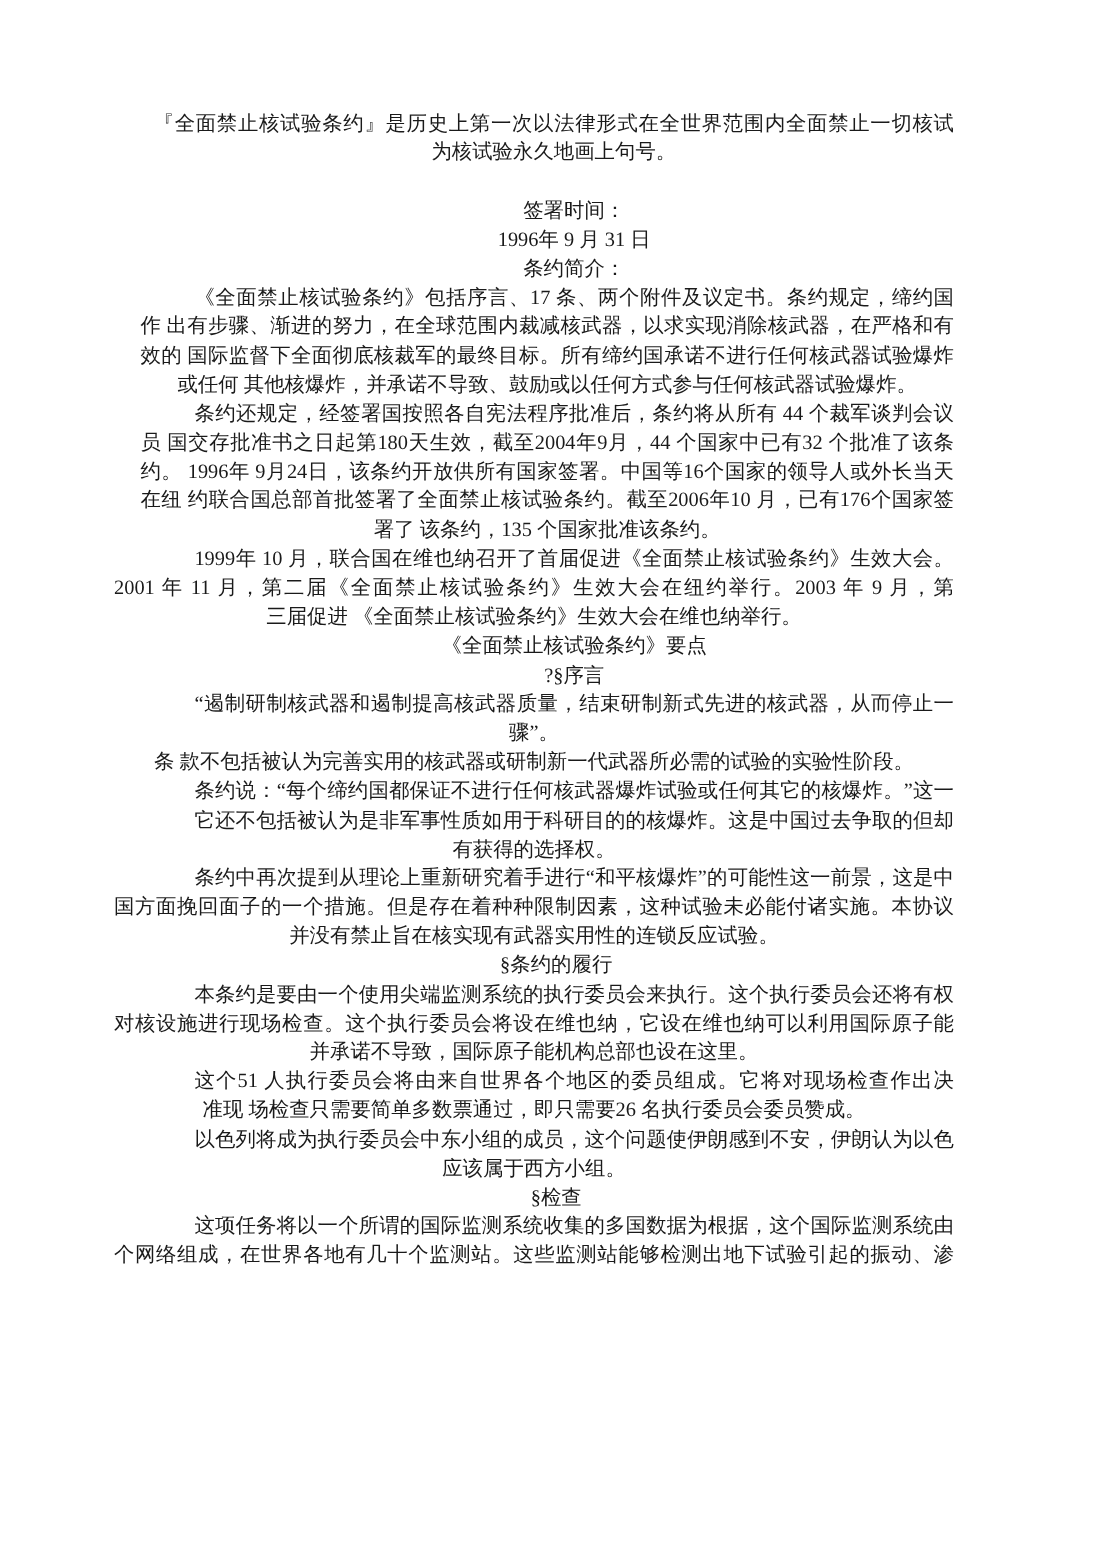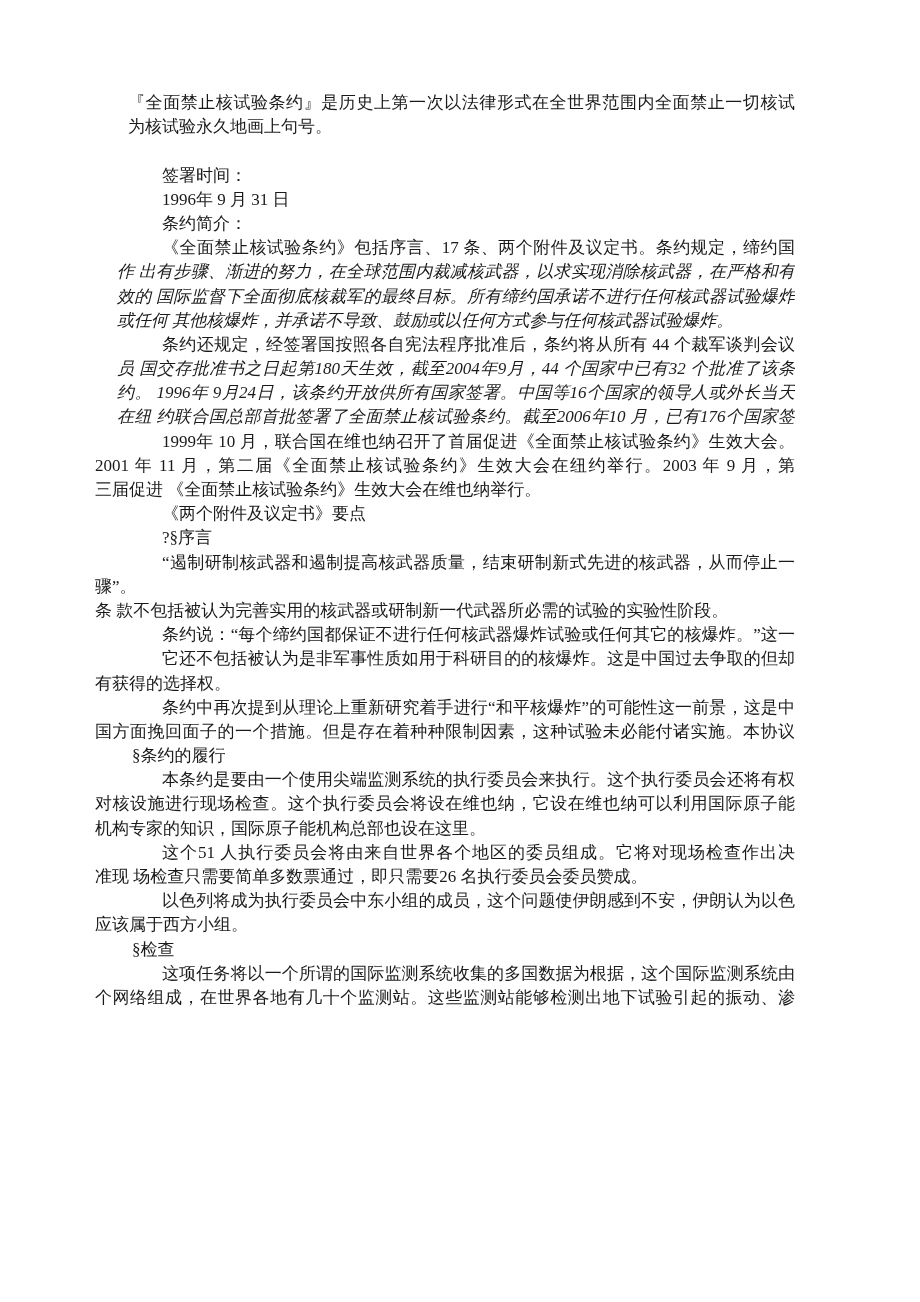--- a/index.html
+++ b/index.html
@@ -18,30 +18,31 @@
     top: 91px;
     width: 700px;
   }
   .line {
     font-size: 17px;
     line-height: 24.2px;
     height: 24.2px;
     overflow: hidden;
     white-space: pre;
     letter-spacing: 0px;
+    text-align: center;
   }
   .line.j {
     white-space: normal;
     text-align: justify;
     text-align-last: justify;
   }
   
   .p1    { text-indent: 33px; }  
   .para  { text-indent: 67px; }  
-  .contA { text-indent: 22px; font-style: italic; }  
+  .contA { text-indent: 22px; }  
   .cont  { text-indent: 0px;  }  
   .sect  { text-indent: 37px; }  
   .blank { }
 </style>
 </head>
 <body>
 
 <div class="page">
   <div class="content">
       <div class="line p1 j">『全面禁止核试验条约』是历史上第一次以法律形式在全世界范围内全面禁止一切核试验，</div>
@@ -51,37 +52,39 @@
       <div class="line para">1996年 9 月 31 日</div>
       <div class="line para">条约简介：</div>
       <div class="line para j">《全面禁止核试验条约》包括序言、17 条、两个附件及议定书。条约规定，缔约国将</div>
       <div class="line contA j">作 出有步骤、渐进的努力，在全球范围内裁减核武器，以求实现消除核武器，在严格和有</div>
       <div class="line contA j">效的 国际监督下全面彻底核裁军的最终目标。所有缔约国承诺不进行任何核武器试验爆炸</div>
       <div class="line contA">或任何 其他核爆炸，并承诺不导致、鼓励或以任何方式参与任何核武器试验爆炸。</div>
       <div class="line para j">条约还规定，经签署国按照各自宪法程序批准后，条约将从所有 44 个裁军谈判会议成</div>
       <div class="line contA j">员 国交存批准书之日起第180天生效，截至2004年9月，44 个国家中已有32 个批准了该条</div>
       <div class="line contA j">约。 1996年 9月24日，该条约开放供所有国家签署。中国等16个国家的领导人或外长当天</div>
       <div class="line contA j">在纽 约联合国总部首批签署了全面禁止核试验条约。截至2006年10 月，已有176个国家签</div>
+      <div class="line contA">署了 该条约，135 个国家批准该条约。</div>
       <div class="line para j">1999年 10 月，联合国在维也纳召开了首届促进《全面禁止核试验条约》生效大会。</div>
       <div class="line cont j">2001 年 11 月，第二届《全面禁止核试验条约》生效大会在纽约举行。2003 年 9 月，第</div>
       <div class="line cont">三届促进 《全面禁止核试验条约》生效大会在维也纳举行。</div>
-      <div class="line para">《两个附件及议定书》要点</div>
+      <div class="line para">《全面禁止核试验条约》要点</div>
       <div class="line para">?§序言</div>
       <div class="line para j">“遏制研制核武器和遏制提高核武器质量，结束研制新式先进的核武器，从而停止一切</div>
       <div class="line cont">骤”。</div>
       <div class="line cont">条 款不包括被认为完善实用的核武器或研制新一代武器所必需的试验的实验性阶段。</div>
       <div class="line para j">条约说：“每个缔约国都保证不进行任何核武器爆炸试验或任何其它的核爆炸。”这一</div>
       <div class="line para j">它还不包括被认为是非军事性质如用于科研目的的核爆炸。这是中国过去争取的但却没</div>
       <div class="line cont">有获得的选择权。</div>
       <div class="line para j">条约中再次提到从理论上重新研究着手进行“和平核爆炸”的可能性这一前景，这是中</div>
       <div class="line cont j">国方面挽回面子的一个措施。但是存在着种种限制因素，这种试验未必能付诸实施。本协议</div>
+      <div class="line cont">并没有禁止旨在核实现有武器实用性的连锁反应试验。</div>
       <div class="line sect">§条约的履行</div>
       <div class="line para j">本条约是要由一个使用尖端监测系统的执行委员会来执行。这个执行委员会还将有权力</div>
       <div class="line cont j">对核设施进行现场检查。这个执行委员会将设在维也纳，它设在维也纳可以利用国际原子能</div>
-      <div class="line cont">机构专家的知识，国际原子能机构总部也设在这里。</div>
+      <div class="line cont">并承诺不导致，国际原子能机构总部也设在这里。</div>
       <div class="line para j">这个51 人执行委员会将由来自世界各个地区的委员组成。它将对现场检查作出决定。</div>
       <div class="line cont">准现 场检查只需要简单多数票通过，即只需要26 名执行委员会委员赞成。</div>
       <div class="line para j">以色列将成为执行委员会中东小组的成员，这个问题使伊朗感到不安，伊朗认为以色列</div>
       <div class="line cont">应该属于西方小组。</div>
       <div class="line sect">§检查</div>
       <div class="line para j">这项任务将以一个所谓的国际监测系统收集的多国数据为根据，这个国际监测系统由4</div>
       <div class="line cont j">个网络组成，在世界各地有几十个监测站。这些监测站能够检测出地下试验引起的振动、渗</div>
     </div>
 </div>
 

